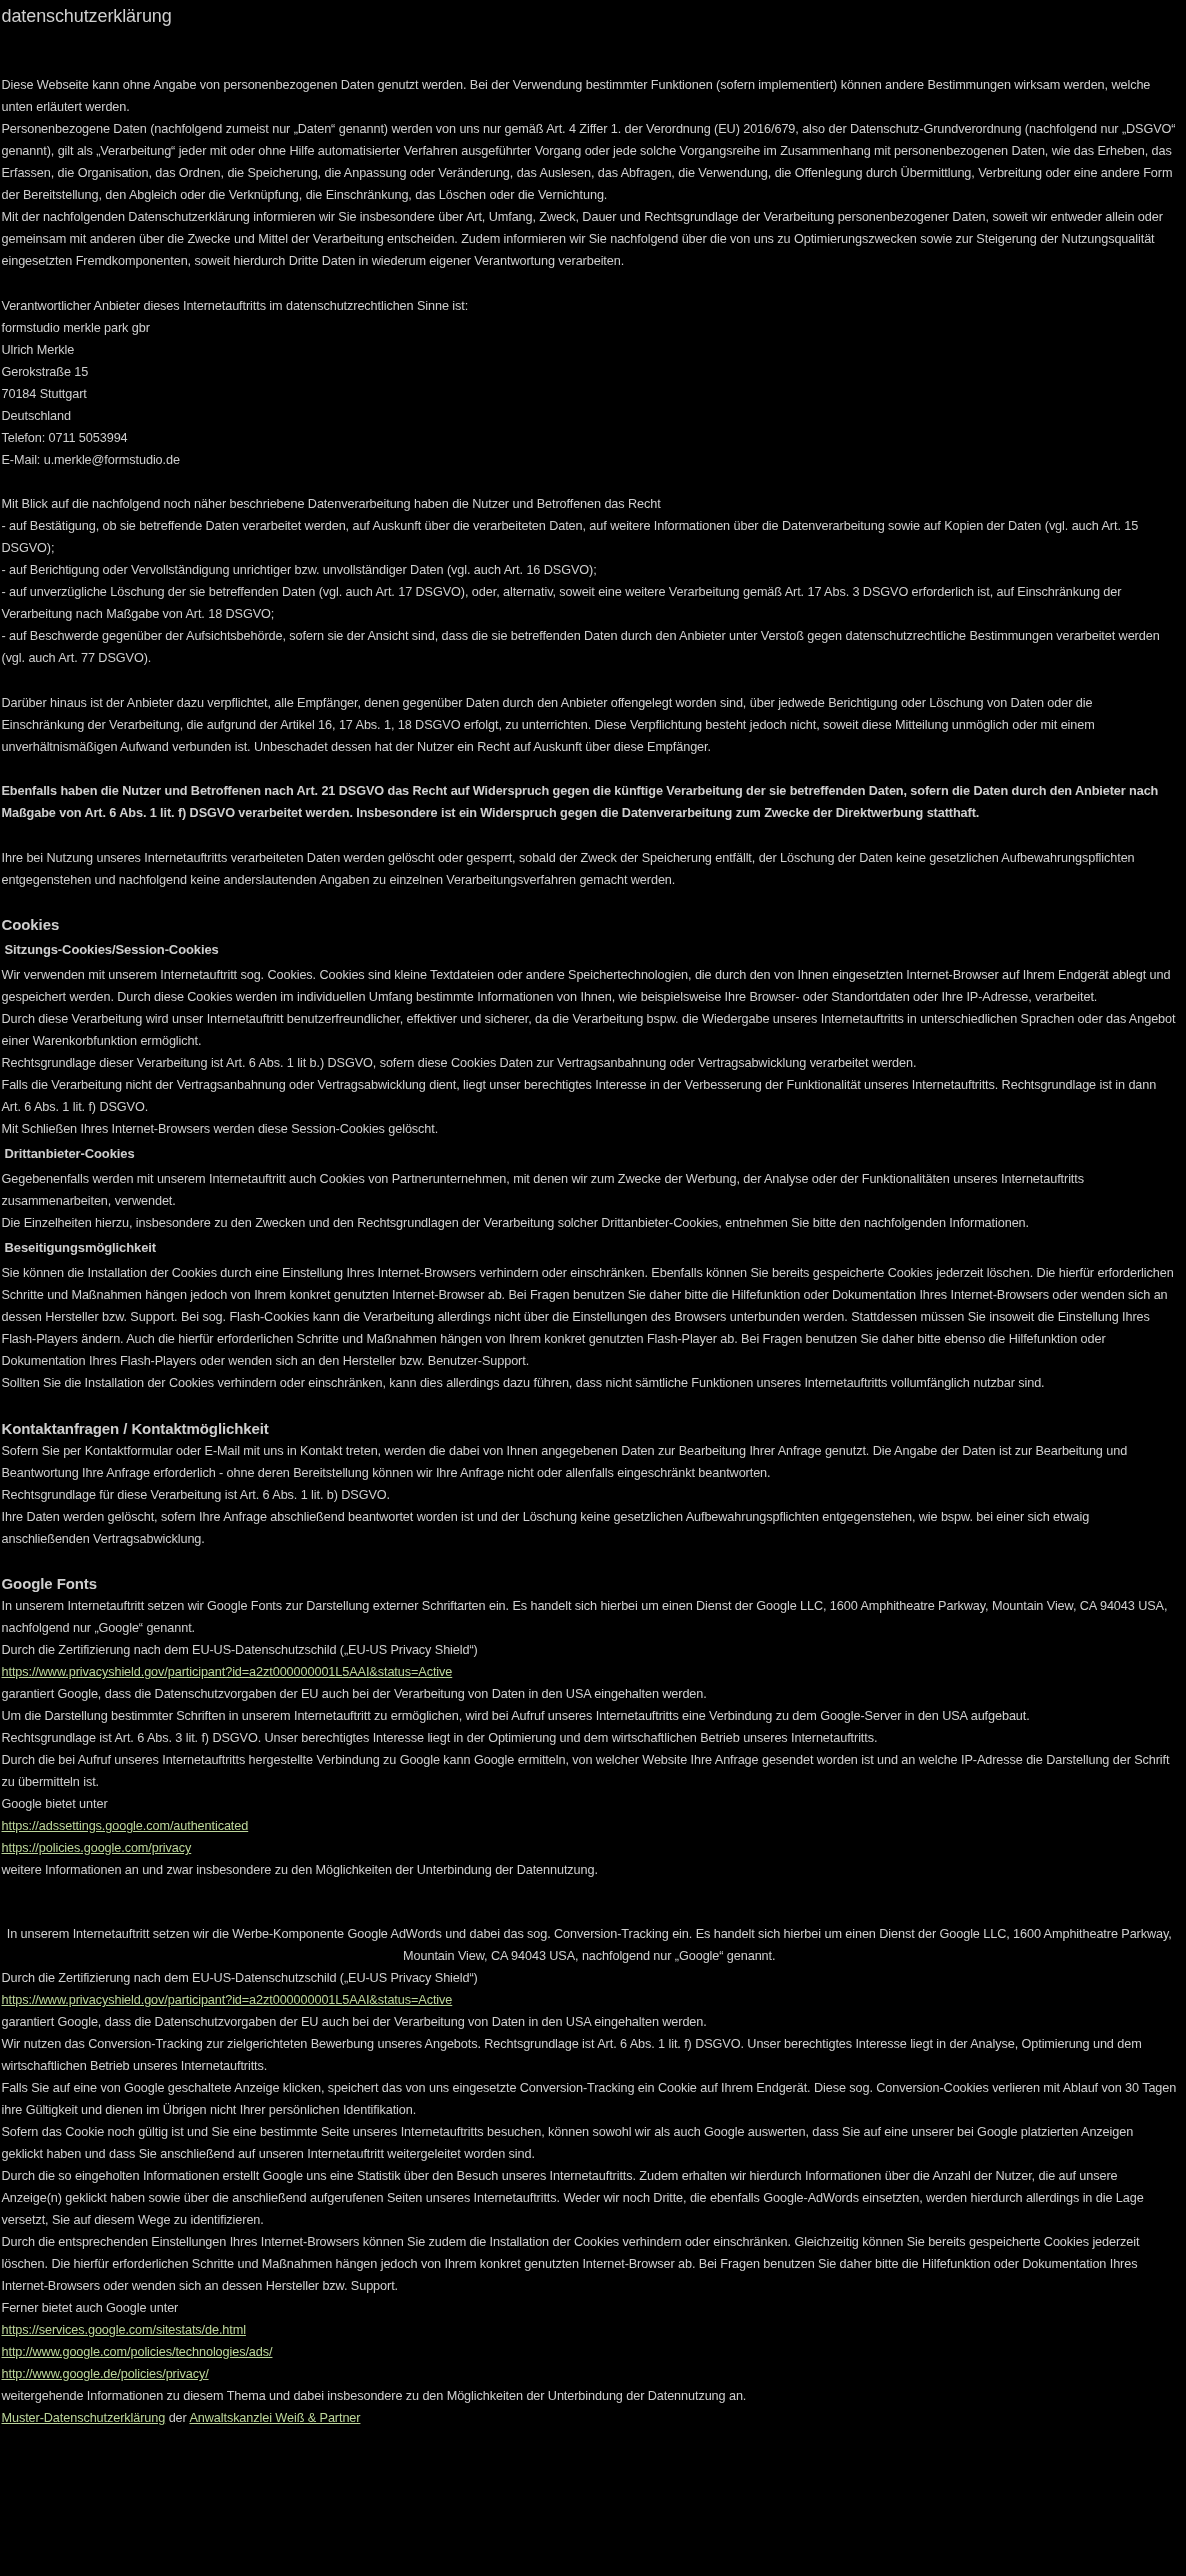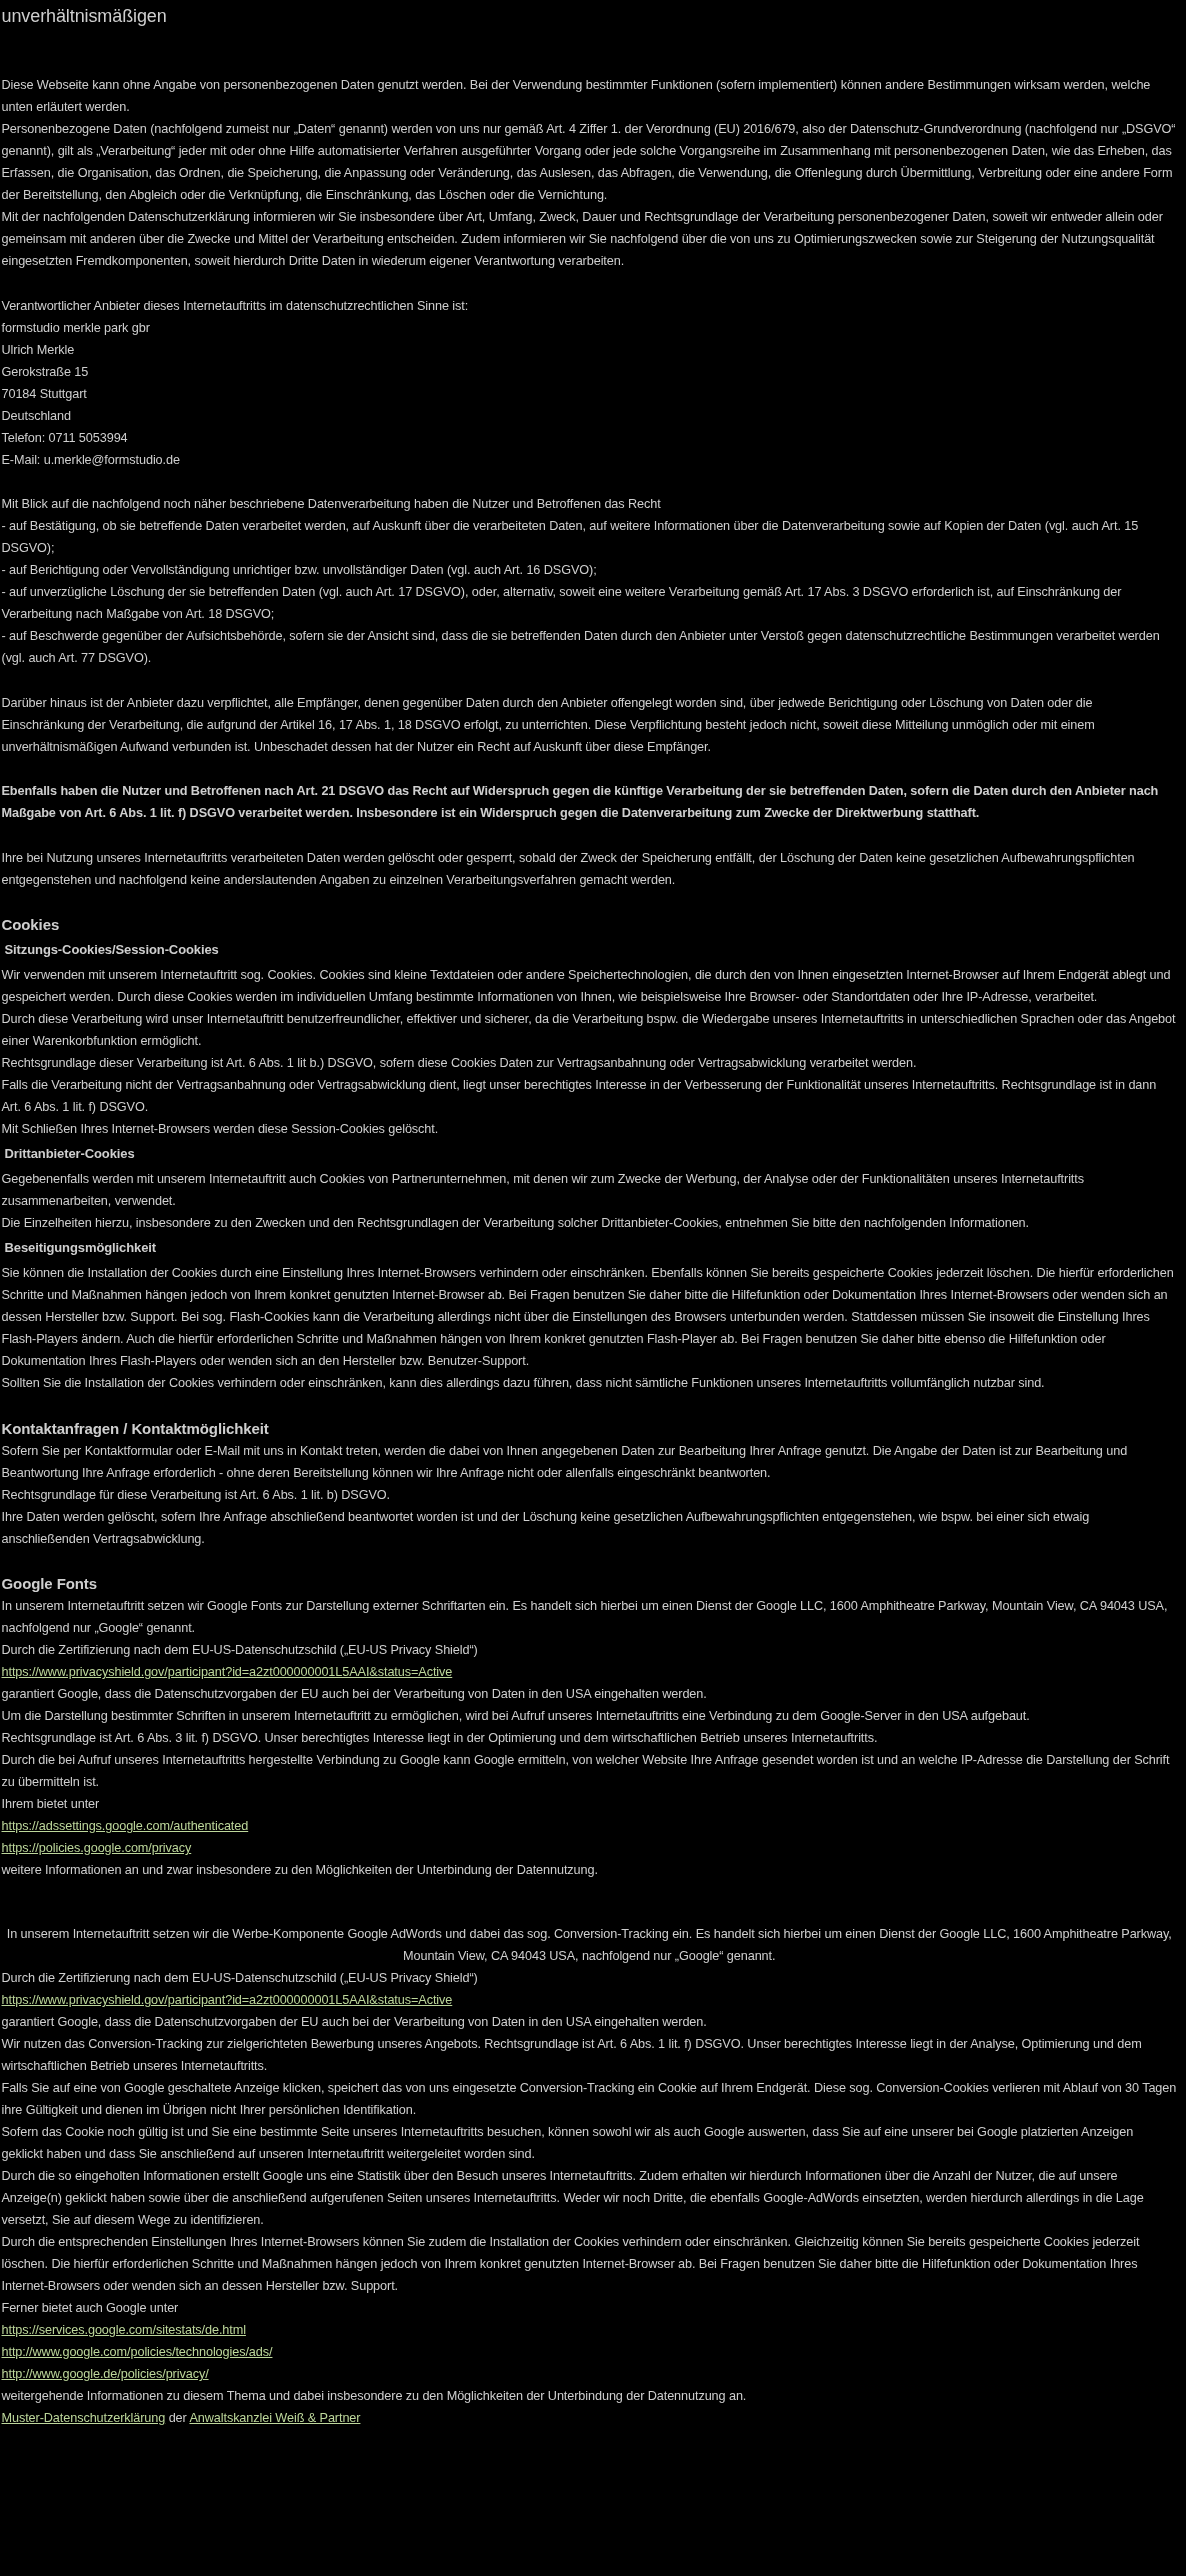--- a/index.html
+++ b/index.html
@@ -50,21 +50,21 @@
     color:var(--link);
     text-decoration:underline;
     cursor:pointer;
     word-break:break-all;
   }
 </style>
 </head>
 <body>
 
 <main>
-    <h1>unverhältnismäßigen</h1>
+    <h1>datenschutzerklärung</h1>
     <p>Diese Webseite kann ohne Angabe von personenbezogenen Daten genutzt werden. Bei der Verwendung bestimmter Funktionen (sofern implementiert) können andere Bestimmungen wirksam werden, welche unten erläutert werden.</p>
     <p>Personenbezogene Daten (nachfolgend zumeist nur „Daten“ genannt) werden von uns nur gemäß Art. 4 Ziffer 1. der Verordnung (EU) 2016/679, also der Datenschutz-Grundverordnung (nachfolgend nur „DSGVO“ genannt), gilt als „Verarbeitung“ jeder mit oder ohne Hilfe automatisierter Verfahren ausgeführter Vorgang oder jede solche Vorgangsreihe im Zusammenhang mit personenbezogenen Daten, wie das Erheben, das Erfassen, die Organisation, das Ordnen, die Speicherung, die Anpassung oder Veränderung, das Auslesen, das Abfragen, die Verwendung, die Offenlegung durch Übermittlung, Verbreitung oder eine andere Form der Bereitstellung, den Abgleich oder die Verknüpfung, die Einschränkung, das Löschen oder die Vernichtung.</p>
     <p>Mit der nachfolgenden Datenschutzerklärung informieren wir Sie insbesondere über Art, Umfang, Zweck, Dauer und Rechtsgrundlage der Verarbeitung personenbezogener Daten, soweit wir entweder allein oder gemeinsam mit anderen über die Zwecke und Mittel der Verarbeitung entscheiden. Zudem informieren wir Sie nachfolgend über die von uns zu Optimierungszwecken sowie zur Steigerung der Nutzungsqualität eingesetzten Fremdkomponenten, soweit hierdurch Dritte Daten in wiederum eigener Verantwortung verarbeiten.</p>
     <p class="sp1">Verantwortlicher Anbieter dieses Internetauftritts im datenschutzrechtlichen Sinne ist:</p>
     <p>formstudio merkle park gbr</p>
     <p>Ulrich Merkle</p>
     <p>Gerokstraße 15</p>
     <p>70184 Stuttgart</p>
     <p>Deutschland</p>
     <p>Telefon: 0711 5053994</p>
@@ -95,21 +95,21 @@
     <p>Rechtsgrundlage für diese Verarbeitung ist Art. 6 Abs. 1 lit. b) DSGVO.</p>
     <p>Ihre Daten werden gelöscht, sofern Ihre Anfrage abschließend beantwortet worden ist und der Löschung keine gesetzlichen Aufbewahrungspflichten entgegenstehen, wie bspw. bei einer sich etwaig anschließenden Vertragsabwicklung.</p>
     <h2 class="sp1">Google Fonts</h2>
     <p>In unserem Internetauftritt setzen wir Google Fonts zur Darstellung externer Schriftarten ein. Es handelt sich hierbei um einen Dienst der Google LLC, 1600 Amphitheatre Parkway, Mountain View, CA 94043 USA, nachfolgend nur „Google“ genannt.</p>
     <p>Durch die Zertifizierung nach dem EU-US-Datenschutzschild („EU-US Privacy Shield“)</p>
     <p><a class="doc-link" href="#">https://www.privacyshield.gov/participant?id=a2zt000000001L5AAI&amp;status=Active</a></p>
     <p>garantiert Google, dass die Datenschutzvorgaben der EU auch bei der Verarbeitung von Daten in den USA eingehalten werden.</p>
     <p>Um die Darstellung bestimmter Schriften in unserem Internetauftritt zu ermöglichen, wird bei Aufruf unseres Internetauftritts eine Verbindung zu dem Google-Server in den USA aufgebaut.</p>
     <p>Rechtsgrundlage ist Art. 6 Abs. 3 lit. f) DSGVO. Unser berechtigtes Interesse liegt in der Optimierung und dem wirtschaftlichen Betrieb unseres Internetauftritts.</p>
     <p>Durch die bei Aufruf unseres Internetauftritts hergestellte Verbindung zu Google kann Google ermitteln, von welcher Website Ihre Anfrage gesendet worden ist und an welche IP-Adresse die Darstellung der Schrift zu übermitteln ist.</p>
-    <p>Ihrem bietet unter</p>
+    <p>Google bietet unter</p>
     <p><a class="doc-link" href="#">https://adssettings.google.com/authenticated</a></p>
     <p><a class="doc-link" href="#">https://policies.google.com/privacy</a></p>
     <p>weitere Informationen an und zwar insbesondere zu den Möglichkeiten der Unterbindung der Datennutzung.</p>
     <p class="sp2">In unserem Internetauftritt setzen wir die Werbe-Komponente Google AdWords und dabei das sog. Conversion-Tracking ein. Es handelt sich hierbei um einen Dienst der Google LLC, 1600 Amphitheatre Parkway, Mountain View, CA 94043 USA, nachfolgend nur „Google“ genannt.</p>
     <p>Durch die Zertifizierung nach dem EU-US-Datenschutzschild („EU-US Privacy Shield“)</p>
     <p><a class="doc-link" href="#">https://www.privacyshield.gov/participant?id=a2zt000000001L5AAI&amp;status=Active</a></p>
     <p>garantiert Google, dass die Datenschutzvorgaben der EU auch bei der Verarbeitung von Daten in den USA eingehalten werden.</p>
     <p>Wir nutzen das Conversion-Tracking zur zielgerichteten Bewerbung unseres Angebots. Rechtsgrundlage ist Art. 6 Abs. 1 lit. f) DSGVO. Unser berechtigtes Interesse liegt in der Analyse, Optimierung und dem wirtschaftlichen Betrieb unseres Internetauftritts.</p>
     <p>Falls Sie auf eine von Google geschaltete Anzeige klicken, speichert das von uns eingesetzte Conversion-Tracking ein Cookie auf Ihrem Endgerät. Diese sog. Conversion-Cookies verlieren mit Ablauf von 30 Tagen ihre Gültigkeit und dienen im Übrigen nicht Ihrer persönlichen Identifikation.</p>
     <p>Sofern das Cookie noch gültig ist und Sie eine bestimmte Seite unseres Internetauftritts besuchen, können sowohl wir als auch Google auswerten, dass Sie auf eine unserer bei Google platzierten Anzeigen geklickt haben und dass Sie anschließend auf unseren Internetauftritt weitergeleitet worden sind.</p>

